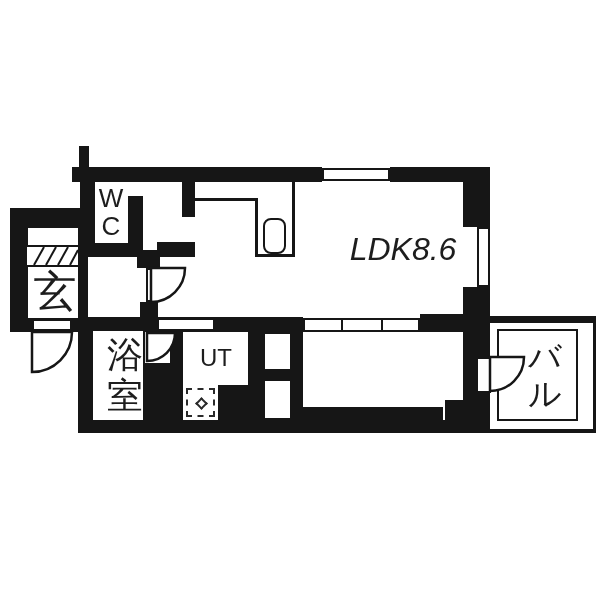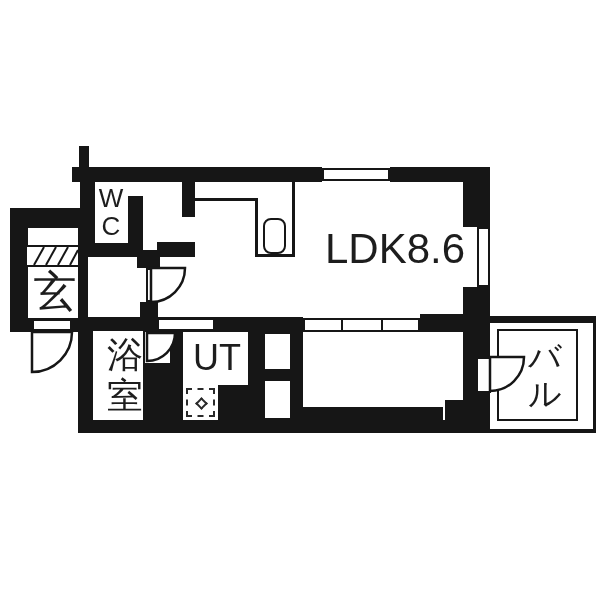--- a/index.html
+++ b/index.html
@@ -94,19 +94,19 @@
 
   <div class="label v" style="left:97px;top:184px;width:28px;font-size:26px;line-height:28px;">
       <div>W</div>
       <div>C</div>
     </div>
   <div class="label" style="left:33px;top:268px;width:44px;font-size:43px;line-height:46px;">玄</div>
   <div class="label v" style="left:106px;top:334px;width:38px;font-size:36px;line-height:41px;">
       <div>浴</div>
       <div>室</div>
     </div>
-  <div class="label" style="left:193px;top:342px;width:46px;font-size:36px;line-height:32px;">UT</div>
-  <div class="label" style="left:320px;top:226px;width:150px;font-size:42px;line-height:46px;">LDK8.6</div>
+  <div class="label" style="left:193px;top:342px;width:46px;font-size:24px;line-height:32px;">UT</div>
+  <div class="label" style="left:328px;top:226px;width:150px;font-size:32px;line-height:46px;font-style:italic;">LDK8.6</div>
   <div class="label v" style="left:527px;top:338px;width:36px;font-size:33px;line-height:37px;">
       <div>バ</div>
       <div>ル</div>
     </div>
 </div>
 
 </body></html>

